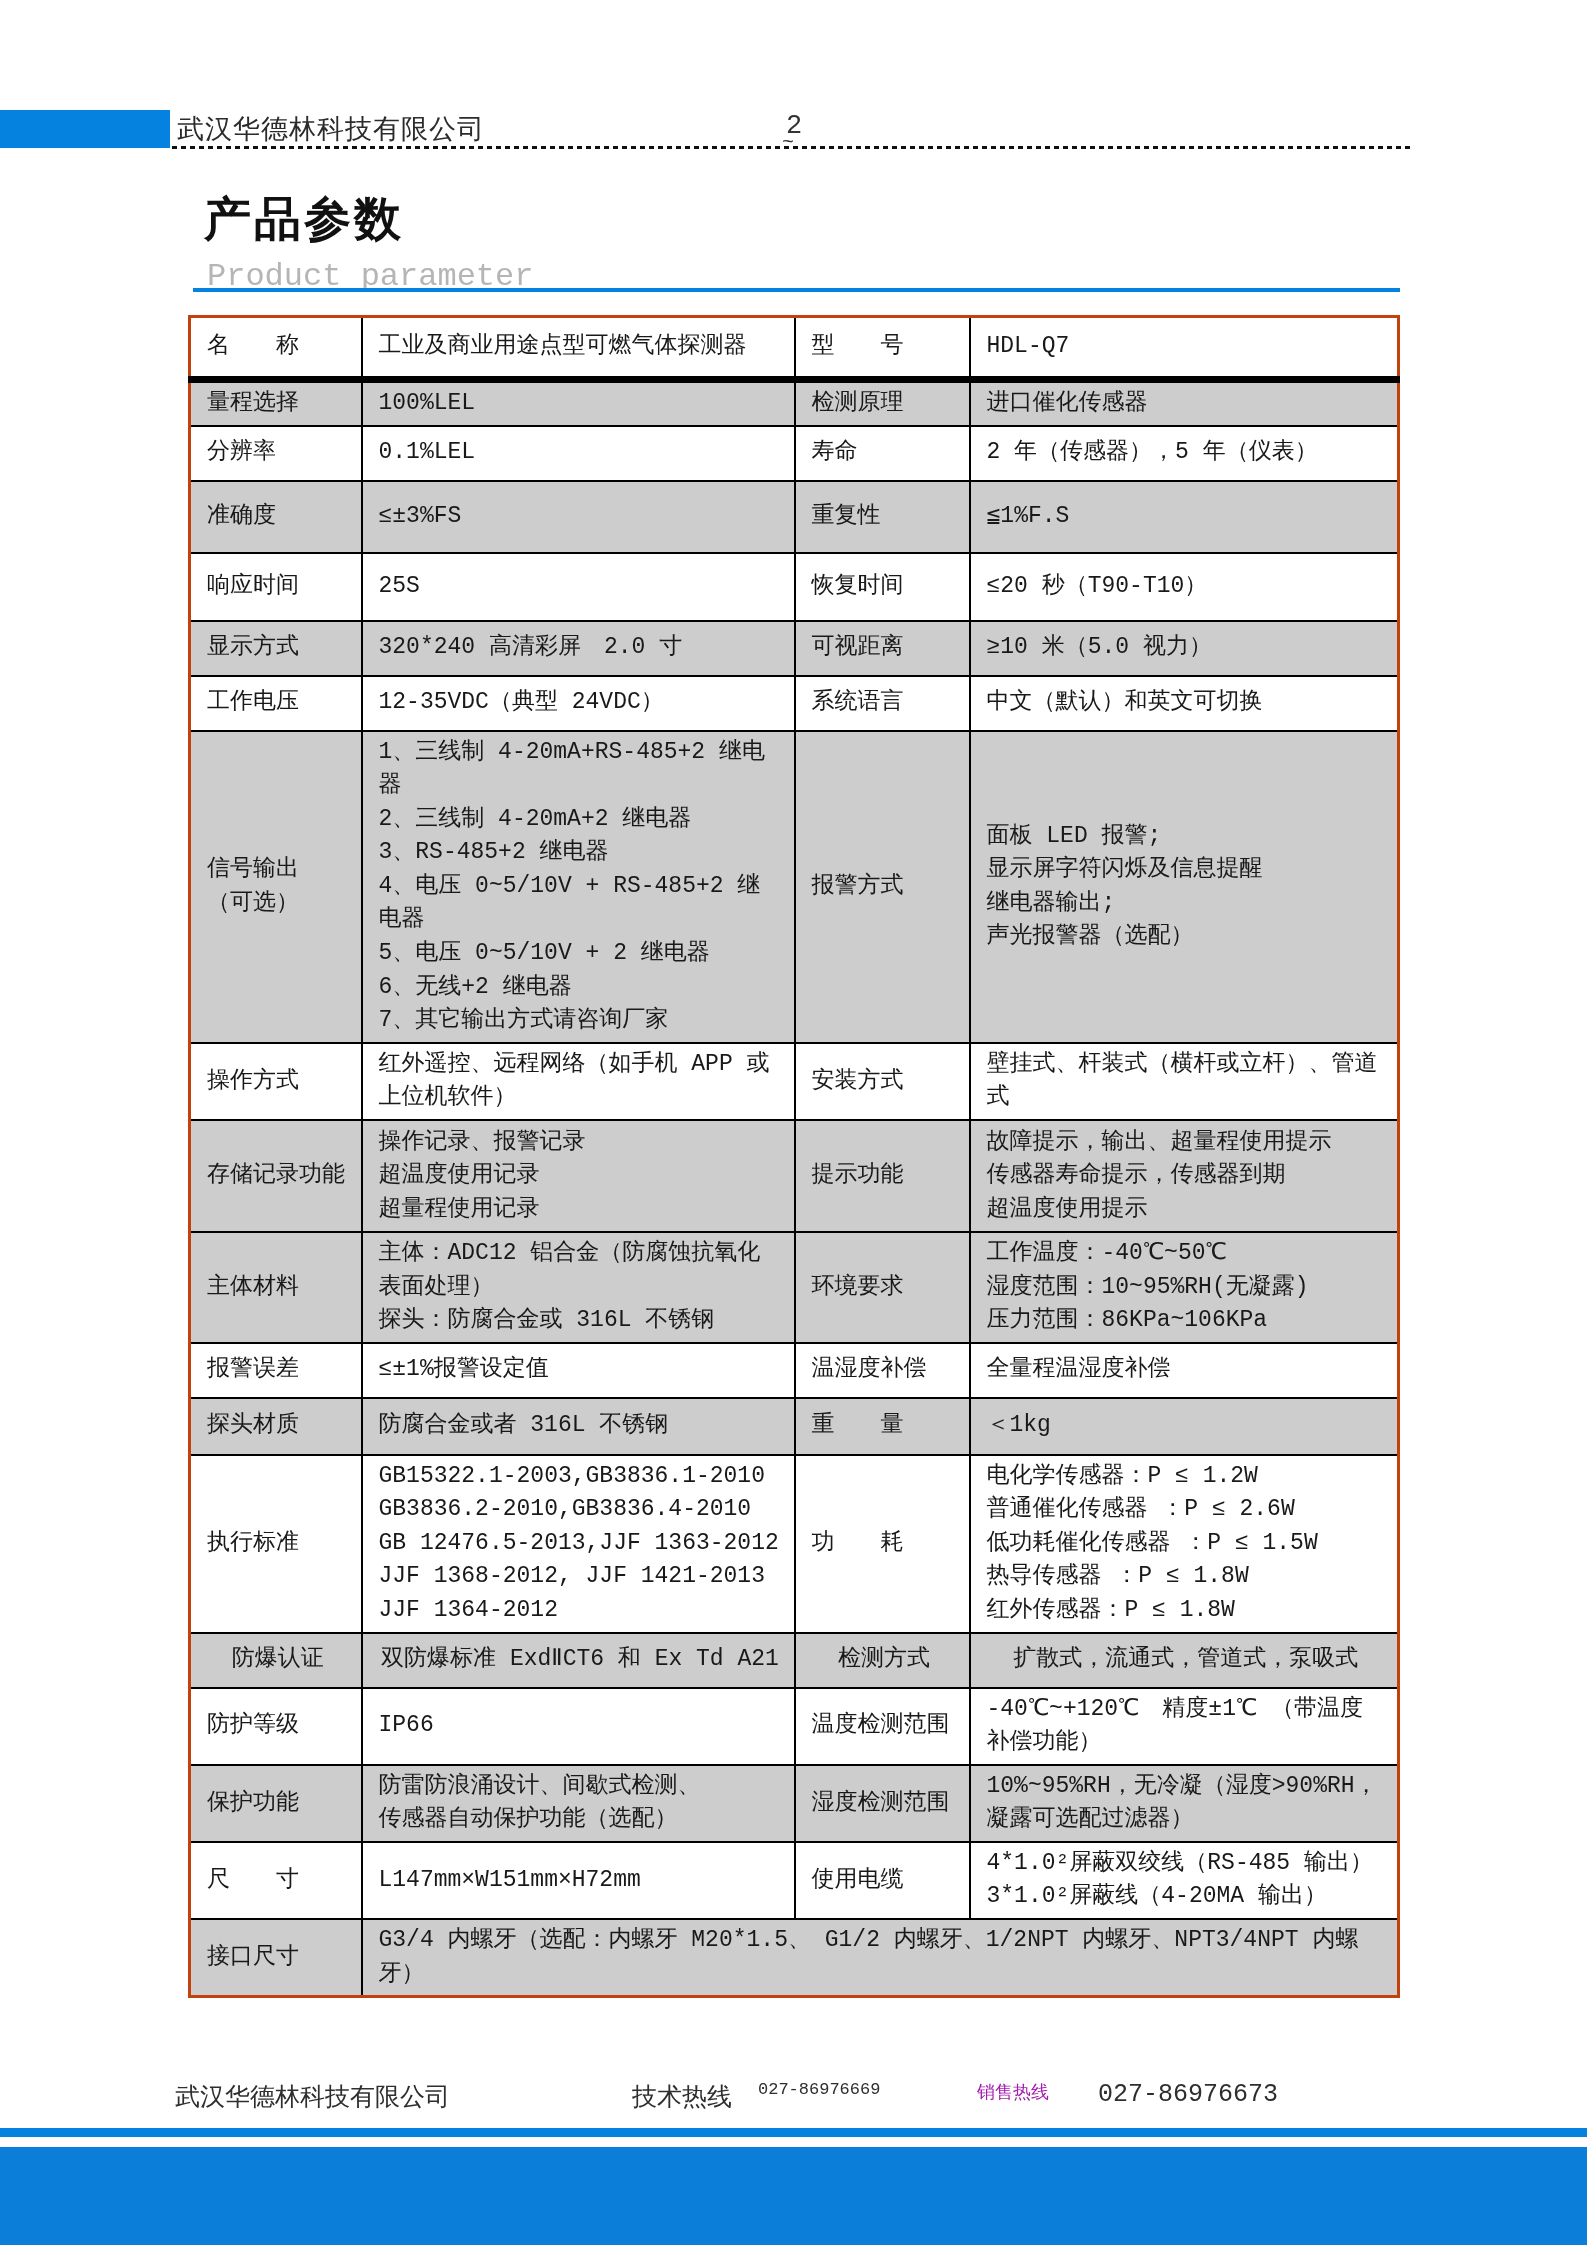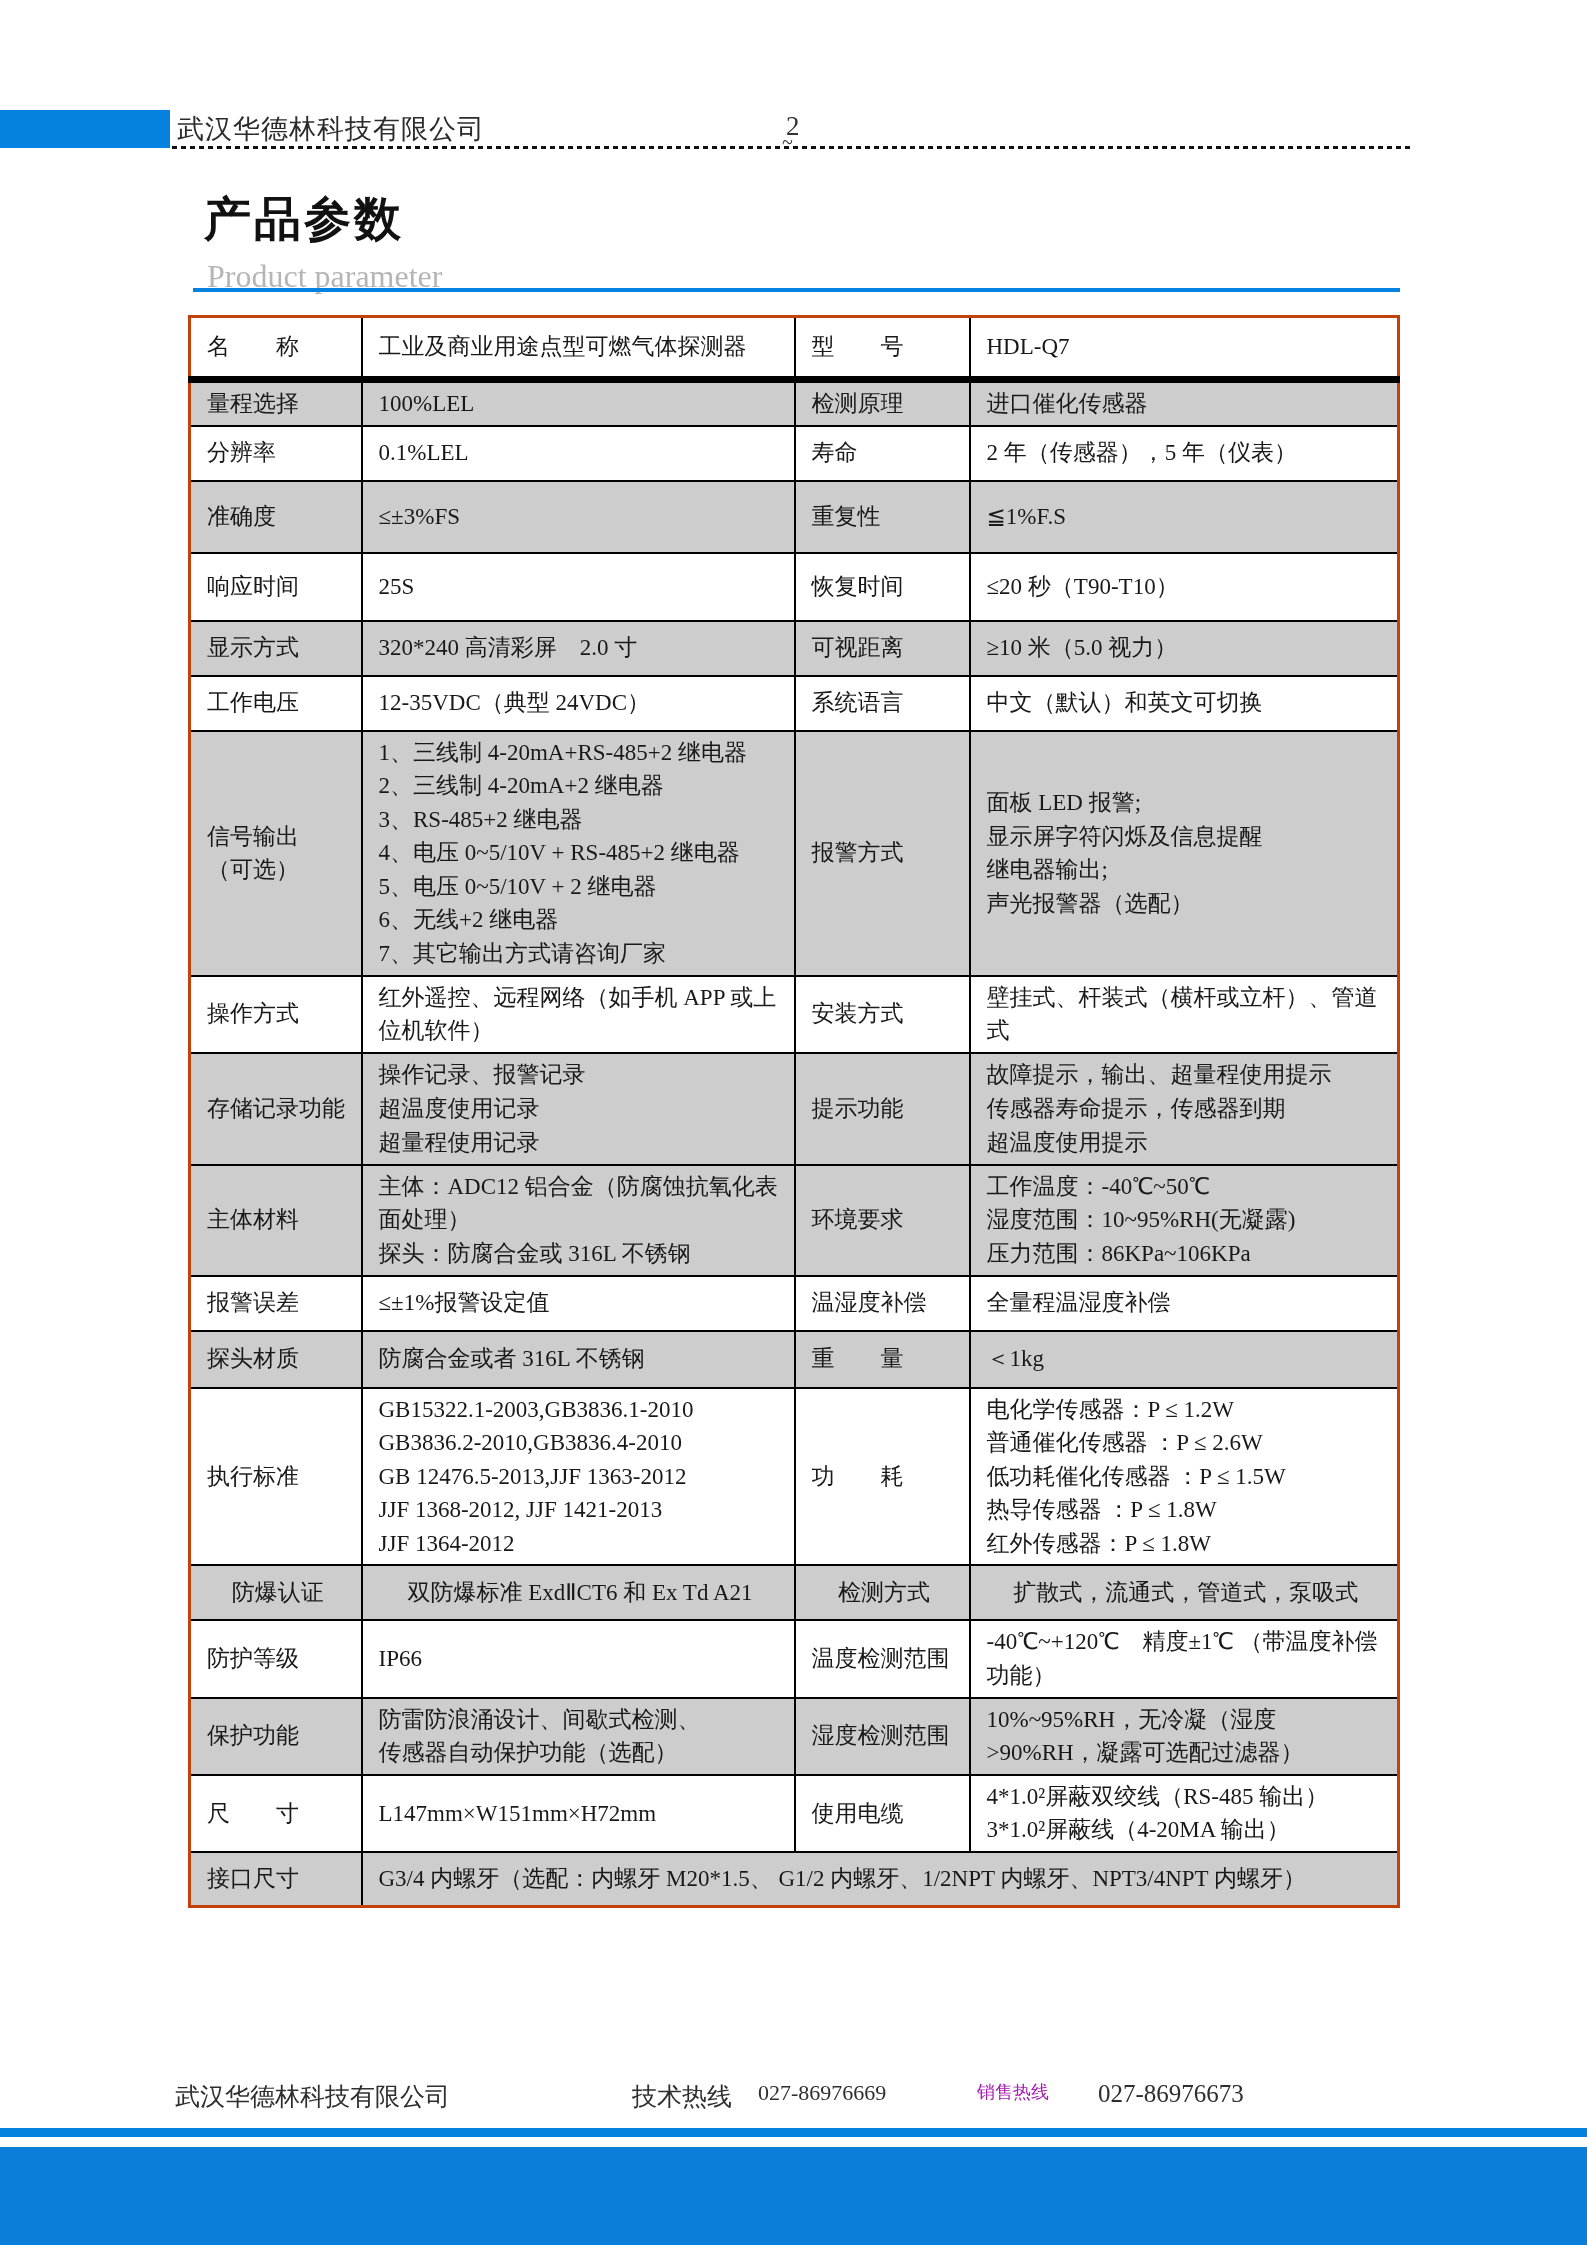--- a/index.html
+++ b/index.html
@@ -1,18 +1,18 @@
 <!DOCTYPE html>
 <html><head>
 <meta charset="utf-8">
 <style>
   html,body{margin:0;padding:0;background:#ffffff;}
   .page{
     position:relative;width:1587px;height:2245px;background:#fff;overflow:hidden;
-    font-family:Liberation Serif, serif;color:#1b1b1b;
+    font-family:Liberation Mono, monospace;color:#1b1b1b;
     --accent:#0581DF; --bottom-blue:#0A7ED8; --row-gray:#CDCDCD; --subtitle-gray:#B5B5B5;
   }
   
   .accent-bar{position:absolute;left:0;top:110px;width:170px;height:38px;background:var(--accent);}
   .company{position:absolute;left:177px;top:111px;font-size:27px;color:#2b2b2b;letter-spacing:1px;}
   .pagenum{position:absolute;left:786px;top:111px;font-size:27px;color:#333;}
   .pagenum-mark{position:absolute;left:782px;top:131px;font-size:20px;color:#333;}
   .dotted-rule{position:absolute;left:172px;top:146px;width:1239px;height:3px;
     background:repeating-linear-gradient(90deg,#101010 0 5px,transparent 5px 9px);}
   
@@ -23,21 +23,21 @@
   table.spec{position:absolute;left:188px;top:315px;width:1209px;border-collapse:collapse;
     table-layout:fixed;font-size:23px;border:3px solid #c2410c;}
   table.spec td{border:2px solid #000;padding:4px 12px 4px 16px;vertical-align:middle;
     line-height:1.46;white-space:pre-line;overflow:hidden;color:#191919;}
   table.spec tr.shaded td{background:var(--row-gray);}
   table.spec tr.plain td{background:#ffffff;}
   table.spec tr:first-child td{border-bottom:7px solid #000;}
   
   .footer-company{position:absolute;left:175px;top:2080px;font-size:25px;color:#2e2e2e;}
   .footer-tech-label{position:absolute;left:632px;top:2080px;font-size:25px;color:#2e2e2e;}
-  .footer-tech-phone{position:absolute;left:758px;top:2080px;font-size:22px;color:#2e2e2e;}
+  .footer-tech-phone{position:absolute;left:758px;top:2080px;font-size:17px;color:#2e2e2e;}
   .footer-sales-label{position:absolute;left:977px;top:2080px;font-size:18px;color:#a21caf;}
   .footer-sales-phone{position:absolute;left:1098px;top:2080px;font-size:25px;color:#2e2e2e;}
   .thin-bar{position:absolute;left:0;top:2128px;width:1587px;height:9px;background:var(--accent);}
   .thick-bar{position:absolute;left:0;top:2147px;width:1587px;height:98px;background:var(--bottom-blue);}
 </style>
 </head>
 <body>
 
 <div class="page" style="--accent: #0581DF; --bottom-blue: #0A7ED8; --row-gray: #CDCDCD; --subtitle-gray: #B5B5B5;">
 

